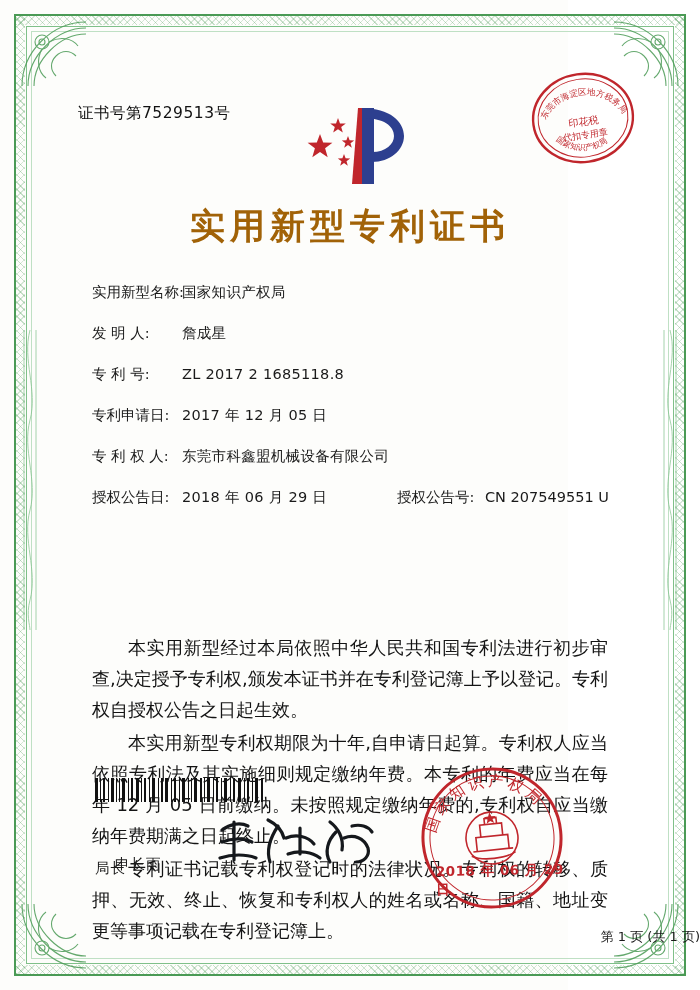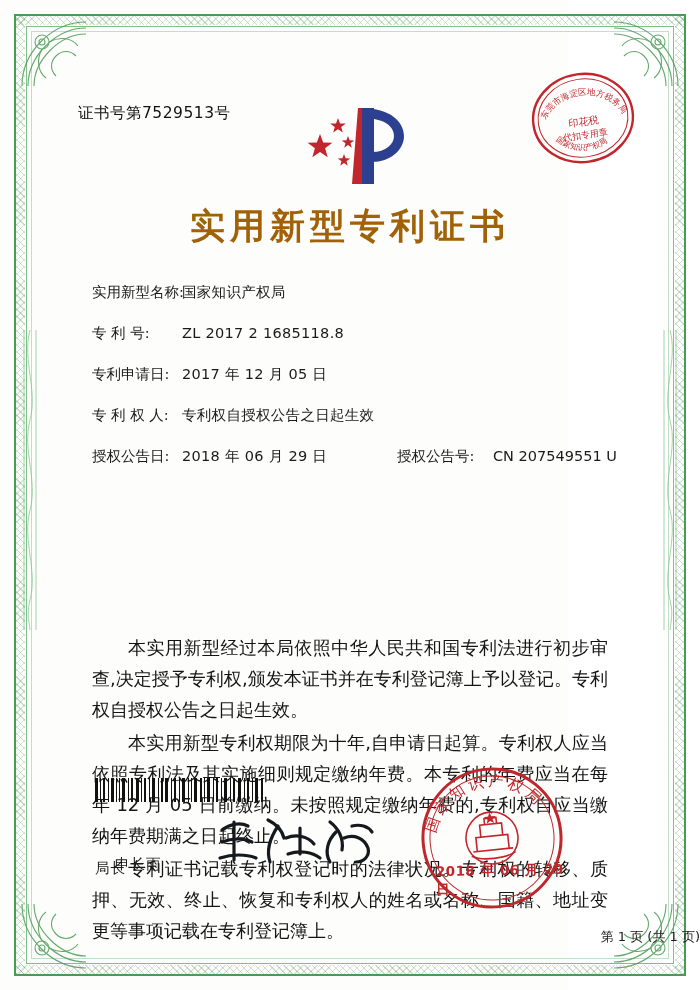--- a/index.html
+++ b/index.html
@@ -147,21 +147,21 @@
   .two-col {
     position: relative;
     height: 38px;
   }
   .two-col .col-b {
     position: absolute;
     left: 305px; top: 0;
     white-space: nowrap;
     font-size: 14.5px;
   }
-  .two-col .col-b .lbl { margin-right: 14px; }
+  .two-col .col-b .lbl { margin-right: 6px; }
 
   
   .body-text {
     position: absolute;
     left: 92px; top: 600px;
     width: 516px;
     font-size: 18px;
     line-height: 1.72;
     text-align: justify;
     color: #141414;
@@ -356,34 +356,38 @@
 
   <div class="doc-title">实用新型专利证书</div>
 
   <div class="fields">
 
     <div class="field-row">
       <span class="field-label">实用新型名称:</span>
       <span class="field-value">国家知识产权局</span>
     </div>
 
+    <div class="field-row">
+      <span class="field-label">发 明 人:</span>
+      <span class="field-value">詹成星</span>
+    </div>
 
     <div class="field-row">
       <span class="field-label">专 利 号:</span>
       <span class="field-value">ZL 2017 2 1685118.8</span>
     </div>
 
     <div class="field-row">
       <span class="field-label">专利申请日:</span>
       <span class="field-value">2017 年 12 月 05 日</span>
     </div>
 
     <div class="field-row">
       <span class="field-label">专 利 权 人:</span>
-      <span class="field-value">专利权自授权公告之日起生效</span>
+      <span class="field-value">东莞市科鑫盟机械设备有限公司</span>
     </div>
 
 
     <div class="two-col">
       <span class="field-label">授权公告日:</span>
       <span class="field-value">2018 年 06 月 29 日</span>
       <span class="col-b">
         <span class="lbl">授权公告号:</span>
         <span>CN 207549551 U</span>
       </span>

